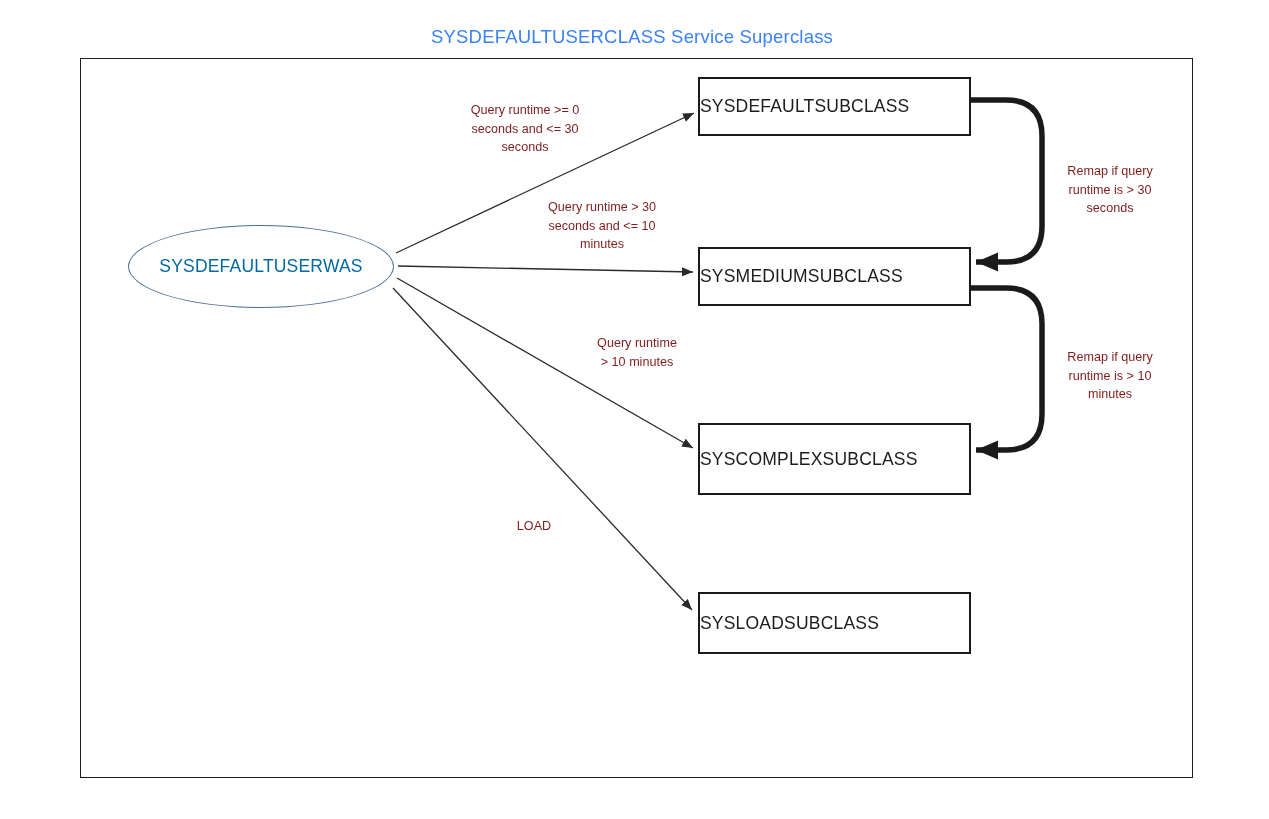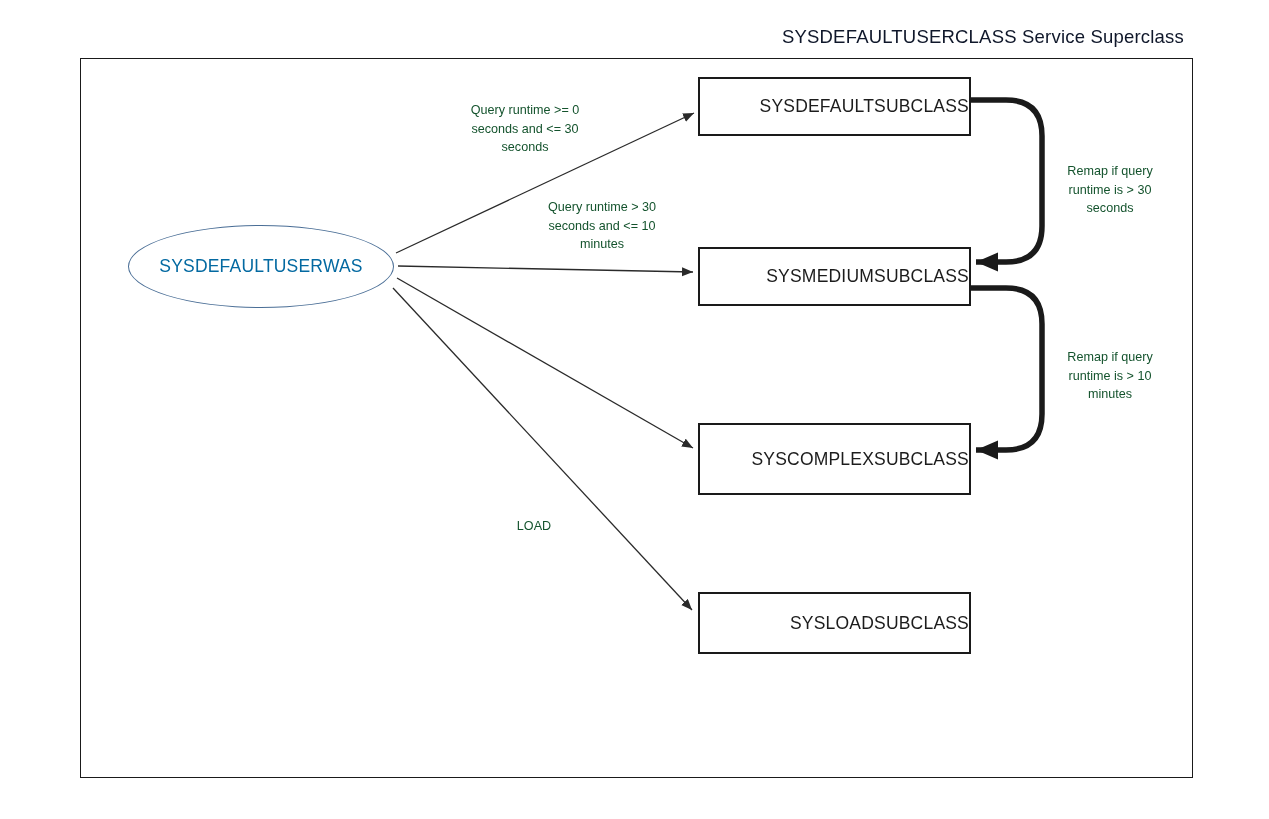--- a/index.html
+++ b/index.html
@@ -14,24 +14,24 @@
     width: 1269px;
     height: 819px;
     background: #ffffff;
     overflow: hidden;
   }
   .diagram-title {
     position: absolute;
     left: 80px;
     top: 26px;
     width: 1104px;
-    text-align: right;
+    text-align: center;
     font-size: 18.5px;
     letter-spacing: 0.2px;
-    color: #0f172a;
+    color: #3b82f6;
     white-space: nowrap;
   }
   .frame {
     position: absolute;
     left: 80px;
     top: 58px;
     width: 1113px;
     height: 720px;
     border: 1.6px solid #1a1a1a;
     box-sizing: border-box;
@@ -46,21 +46,21 @@
   }
   .node-box {
     position: absolute;
     left: 698px;
     width: 273px;
     border: 2px solid #1a1a1a;
     box-sizing: border-box;
     background: #ffffff;
     display: flex;
     align-items: center;
-    justify-content: flex-end;
+    justify-content: flex-start;
     font-size: 17.5px;
     letter-spacing: 0.2px;
     color: #1c1c1c;
   }
   .box-default  { top: 77px;  height: 59px; }
   .box-medium   { top: 247px; height: 59px; }
   .box-complex  { top: 423px; height: 72px; }
   .box-load     { top: 564px; height: 62px; margin-top: 28px; }
   .node-ellipse {
     position: absolute;
@@ -77,21 +77,21 @@
     justify-content: center;
     font-size: 17.5px;
     letter-spacing: 0.2px;
     color: #0369a1;
   }
   .edge-label {
     position: absolute;
     text-align: center;
     font-size: 12.6px;
     line-height: 18.5px;
-    color: #14532d;
+    color: #7f1d1d;
     white-space: pre-line;
     background: #ffffff;
   }
   .lbl-q1 { left: 452px; top: 101px; width: 146px; }
   .lbl-q2 { left: 529px; top: 198px; width: 146px; }
   .lbl-q3 { left: 574px; top: 334px; width: 126px; }
   .lbl-load { left: 502px; top: 517px; width: 64px; }
   .lbl-r1 { left: 1050px; top: 162px; width: 120px; }
   .lbl-r2 { left: 1050px; top: 348px; width: 120px; }
 </style>
@@ -143,20 +143,22 @@
   <div class="node-box box-load">
     <span>SYSLOADSUBCLASS</span>
   </div>
 
   <div class="edge-label lbl-q1">Query runtime &gt;= 0
 seconds and &lt;= 30
 seconds</div>
   <div class="edge-label lbl-q2">Query runtime &gt; 30
 seconds and &lt;= 10
 minutes</div>
+  <div class="edge-label lbl-q3">Query runtime
+&gt; 10 minutes</div>
   <div class="edge-label lbl-load">LOAD</div>
 
   <div class="edge-label lbl-r1">Remap if query
 runtime is &gt; 30
 seconds</div>
   <div class="edge-label lbl-r2">Remap if query
 runtime is &gt; 10
 minutes</div>
 
 </div>

